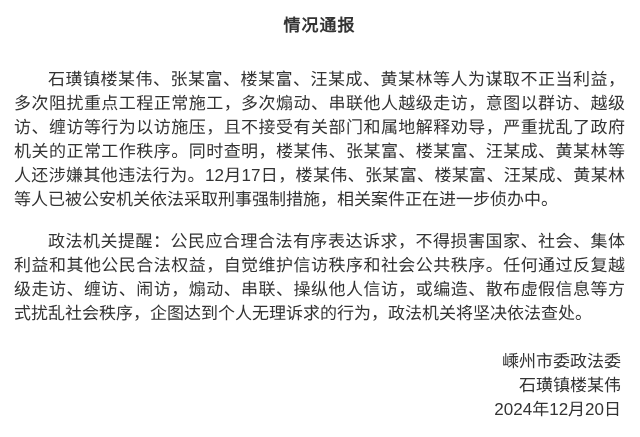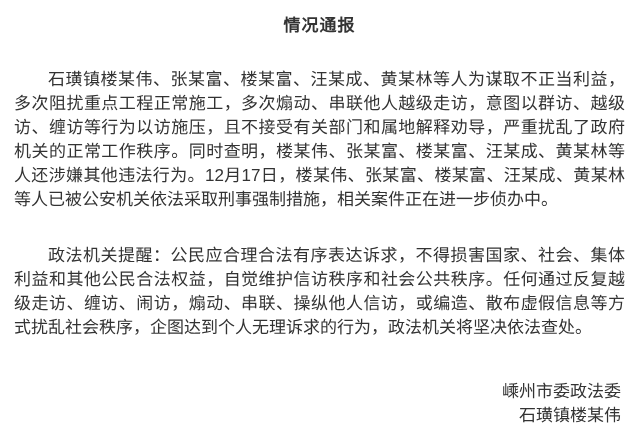--- a/index.html
+++ b/index.html
@@ -31,28 +31,28 @@
     color: var(--text-color);
     margin-bottom: 30px;
     letter-spacing: 1px;
   }
   .notice-paragraph {
     font-size: 17px;
     line-height: 24px;
     text-align: justify;
     text-indent: 2em;
     color: var(--text-color);
-    margin-bottom: 32px;
+    margin-bottom: 18px;
     word-break: break-all;
   }
   .notice-paragraph:last-of-type {
     margin-bottom: 5px;
   }
   .signature-block {
-    margin-top: 40px;
+    margin-top: 24px;
     text-align: right;
     padding-right: 4px;
   }
   .signature-line {
     font-size: 17px;
     line-height: 24px;
     color: var(--text-color);
   }
 </style>
 </head>
@@ -61,14 +61,15 @@
 <div class="notice">
   <div class="notice-title">情况通报</div>
 
   <p class="notice-paragraph">石璜镇楼某伟、张某富、楼某富、汪某成、黄某林等人为谋取不正当利益，多次阻扰重点工程正常施工，多次煽动、串联他人越级走访，意图以群访、越级访、缠访等行为以访施压，且不接受有关部门和属地解释劝导，严重扰乱了政府机关的正常工作秩序。同时查明，楼某伟、张某富、楼某富、汪某成、黄某林等人还涉嫌其他违法行为。12月17日，楼某伟、张某富、楼某富、汪某成、黄某林等人已被公安机关依法采取刑事强制措施，相关案件正在进一步侦办中。</p>
 
   <p class="notice-paragraph">政法机关提醒：公民应合理合法有序表达诉求，不得损害国家、社会、集体利益和其他公民合法权益，自觉维护信访秩序和社会公共秩序。任何通过反复越级走访、缠访、闹访，煽动、串联、操纵他人信访，或编造、散布虚假信息等方式扰乱社会秩序，企图达到个人无理诉求的行为，政法机关将坚决依法查处。</p>
 
   <div class="signature-block">
     <div class="signature-line">嵊州市委政法委</div>
     <div class="signature-line">石璜镇楼某伟</div>
+    <div class="signature-line">2024年12月20日</div>
   </div>
 </div>
 
 </body></html>

